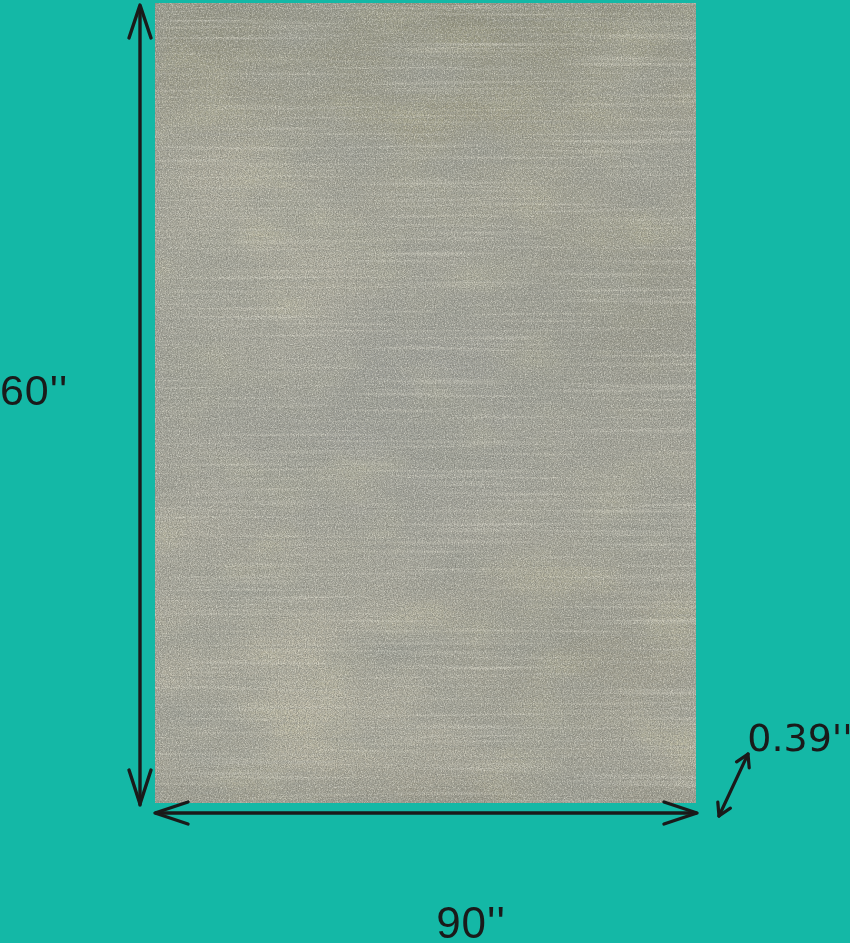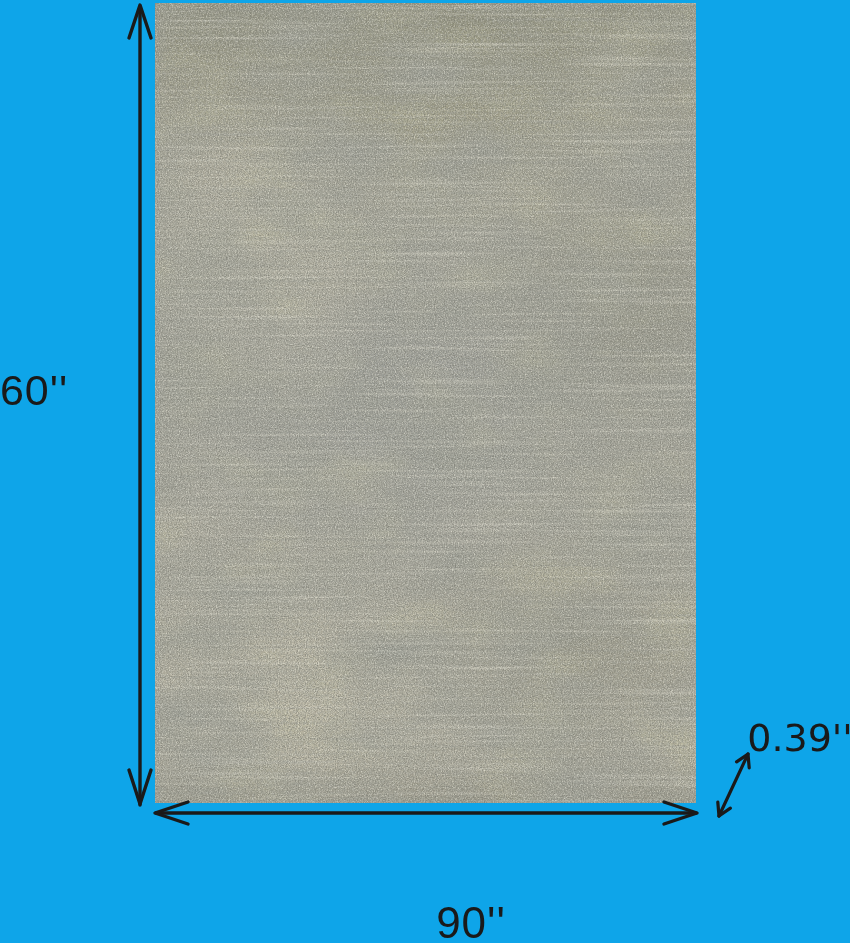--- a/index.html
+++ b/index.html
@@ -5,21 +5,21 @@
   html, body {
     margin: 0;
     padding: 0;
     background: #ffffff;
     font-family: "Liberation Sans", sans-serif;
   }
   .canvas {
     position: relative;
     width: 850px;
     height: 943px;
-    background: #0ea5e9;
+    background: #14b8a6;
     overflow: hidden;
   }
   .rug {
     position: absolute;
     left: 155px;
     top: 3px;
     width: 541px;
     height: 800px;
     background: #aba99a; 
   }

